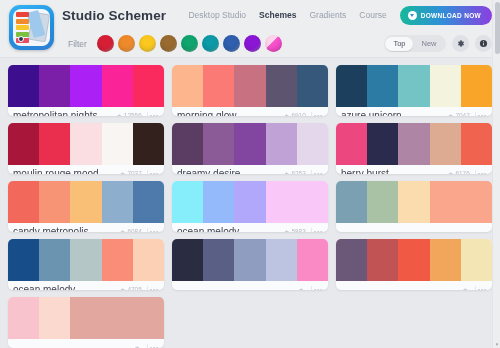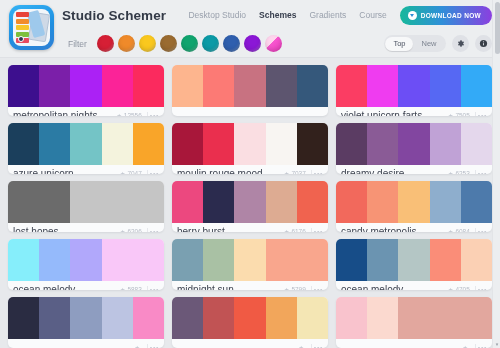--- a/index.html
+++ b/index.html
@@ -328,34 +328,25 @@
       </div>
     </div>
     <div class="card">
       <div class="swatches">
         <span style="background: rgb(253, 181, 142);"></span>
         <span style="background: rgb(252, 122, 117);"></span>
         <span style="background: rgb(200, 114, 129);"></span>
         <span style="background: rgb(93, 85, 111);"></span>
         <span style="background: rgb(53, 88, 123);"></span>
       </div>
-    </div>
-    <div class="card">
-      <div class="swatches">
-        <span style="background: rgb(251, 61, 99);"></span>
-        <span style="background: rgb(239, 60, 240);"></span>
-        <span style="background: rgb(108, 78, 245);"></span>
-        <span style="background: rgb(86, 104, 243);"></span>
-        <span style="background: rgb(51, 170, 247);"></span>
-      </div>
-      <div class="card-foot">
-        <div class="card-name">violet unicorn farts</div>
-        <div class="likes">
-          <span class="star">★</span>
-          <span>7505</span>
+      <div class="card-foot">
+        <div class="card-name">morning glow</div>
+        <div class="likes">
+          <span class="star">★</span>
+          <span>6910</span>
         </div>
         <div class="more">•••</div>
       </div>
     </div>
     <div class="card">
       <div class="swatches">
         <span style="background: rgb(27, 63, 92);"></span>
         <span style="background: rgb(43, 123, 164);"></span>
         <span style="background: rgb(116, 196, 198);"></span>
         <span style="background: rgb(244, 243, 221);"></span>
@@ -399,37 +390,20 @@
         <div class="card-name">dreamy desire</div>
         <div class="likes">
           <span class="star">★</span>
           <span>6253</span>
         </div>
         <div class="more">•••</div>
       </div>
     </div>
     <div class="card">
       <div class="swatches">
-        <span style="background: rgb(107, 107, 107);"></span>
-        <span style="background: rgb(107, 107, 107);"></span>
-        <span style="background: rgb(197, 197, 197);"></span>
-        <span style="background: rgb(197, 197, 197);"></span>
-        <span style="background: rgb(197, 197, 197);"></span>
-      </div>
-      <div class="card-foot">
-        <div class="card-name">lost hopes</div>
-        <div class="likes">
-          <span class="star">★</span>
-          <span>6206</span>
-        </div>
-        <div class="more">•••</div>
-      </div>
-    </div>
-    <div class="card">
-      <div class="swatches">
         <span style="background: rgb(236, 72, 127);"></span>
         <span style="background: rgb(43, 43, 78);"></span>
         <span style="background: rgb(175, 133, 166);"></span>
         <span style="background: rgb(221, 171, 146);"></span>
         <span style="background: rgb(240, 99, 79);"></span>
       </div>
       <div class="card-foot">
         <div class="card-name">berry burst</div>
         <div class="likes">
           <span class="star">★</span>
@@ -473,28 +447,20 @@
       </div>
     </div>
     <div class="card">
       <div class="swatches">
         <span style="background: rgb(122, 160, 177);"></span>
         <span style="background: rgb(169, 193, 164);"></span>
         <span style="background: rgb(251, 220, 174);"></span>
         <span style="background: rgb(249, 166, 141);"></span>
         <span style="background: rgb(249, 166, 141);"></span>
       </div>
-      <div class="card-foot">
-        <div class="card-name">midnight sun</div>
-        <div class="likes">
-          <span class="star">★</span>
-          <span>5799</span>
-        </div>
-        <div class="more">•••</div>
-      </div>
     </div>
     <div class="card">
       <div class="swatches">
         <span style="background: rgb(23, 77, 136);"></span>
         <span style="background: rgb(107, 148, 177);"></span>
         <span style="background: rgb(180, 198, 197);"></span>
         <span style="background: rgb(250, 141, 120);"></span>
         <span style="background: rgb(251, 208, 180);"></span>
       </div>
       <div class="card-foot">

